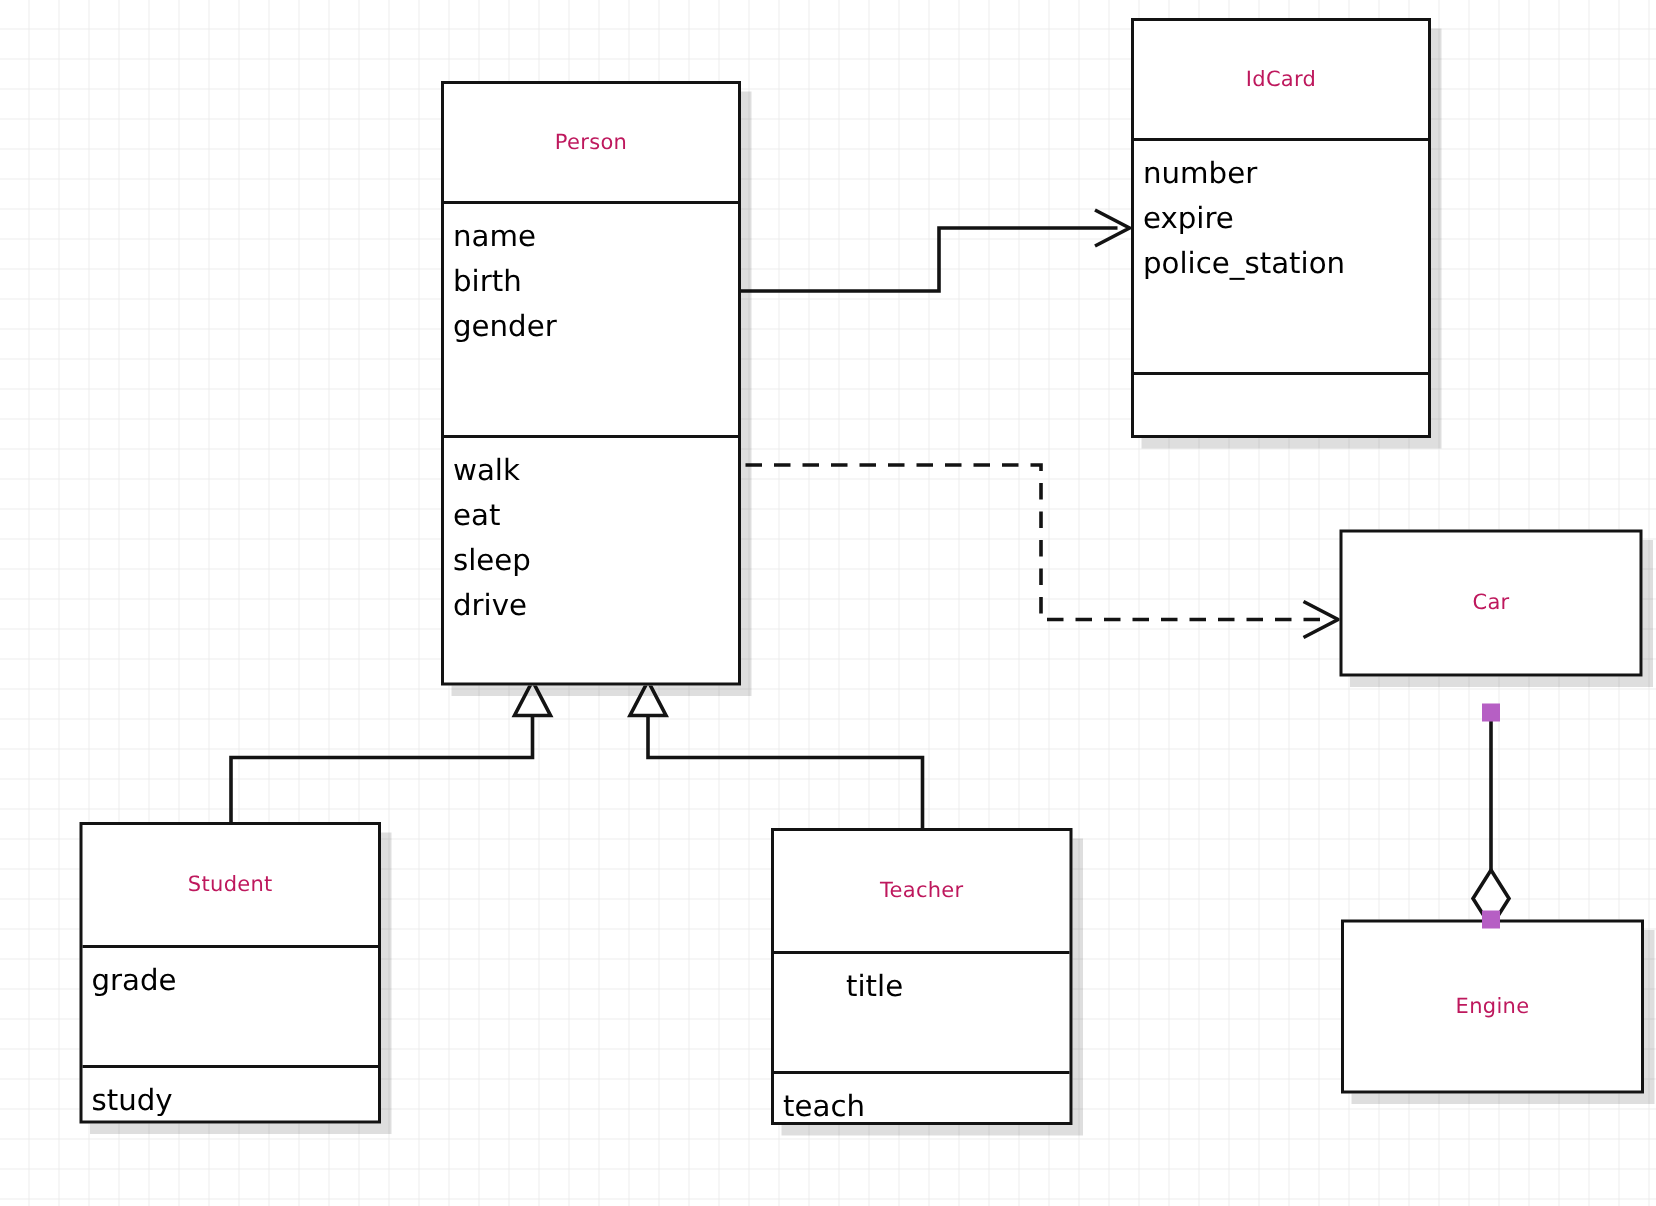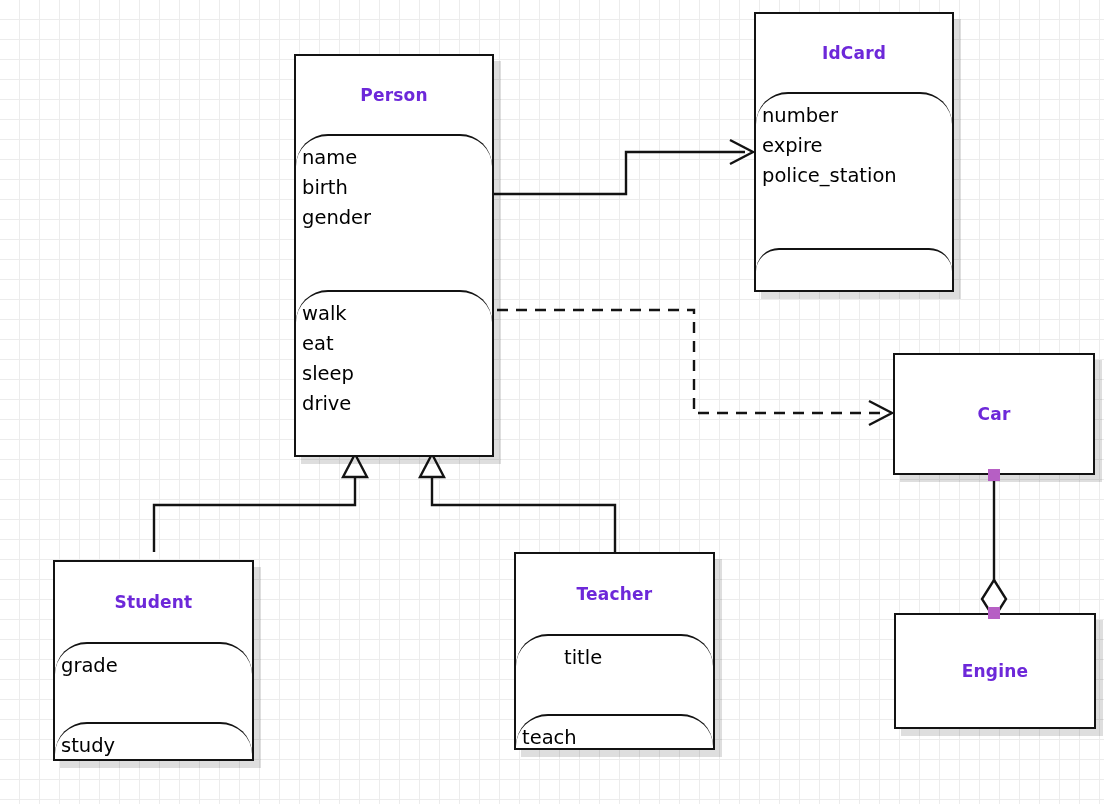--- a/index.html
+++ b/index.html
@@ -71,29 +71,28 @@
     background: #ffffff;
     border: 2.4px solid #131313;
     box-shadow: 7px 7px 0 0 rgba(0, 0, 0, 0.13);
   }
   .compartment {
     box-sizing: border-box;
     position: relative;
   }
   .compartment + .compartment {
     border-top: 2.4px solid #131313;
-    border-radius: 32px;
   }
   .cls-title {
     display: flex;
     align-items: center;
     justify-content: center;
-    font-weight: bold;
-    font-size: 17px;
-    color: #6d28d9;
+    font-weight: normal;
+    font-size: 14px;
+    color: #be185d;
     letter-spacing: 0.2px;
   }
   .cls-members {
     padding: 7px 0 0 6px;
   }
   .member {
     font-size: 19.5px;
     line-height: 30px;
     color: #000000;
     white-space: nowrap;
@@ -159,41 +158,41 @@
   <div class="uml-class" style="left:754px; top:12px; width:200px; height:280px;">
     <div class="compartment cls-title" style="height:78px;">IdCard</div>
     <div class="compartment cls-members" style="height:156px;">
       <div class="member">number</div>
       <div class="member">expire</div>
       <div class="member">police_station</div>
     </div>
     <div class="compartment cls-members" style="height:46px;"></div>
   </div>
 
-  <div class="uml-class" style="left:53px; top:560px; width:201px; height:201px;">
+  <div class="uml-class" style="left:53px; top:548px; width:201px; height:201px;">
     <div class="compartment cls-title" style="height:80px;">Student</div>
     <div class="compartment cls-members" style="height:80px;">
       <div class="member">grade</div>
     </div>
     <div class="compartment cls-members" style="height:81px;">
       <div class="member">study</div>
     </div>
   </div>
 
   <div class="uml-class" style="left:514px; top:552px; width:201px; height:198px;">
     <div class="compartment cls-title" style="height:80px;">Teacher</div>
     <div class="compartment cls-members" style="height:80px;padding-left:48px;">
       <div class="member">title</div>
     </div>
     <div class="compartment cls-members" style="height:81px;">
       <div class="member">teach</div>
     </div>
   </div>
 
-  <div class="uml-class" style="left:893px; top:353px; width:202px; height:122px;">
+  <div class="uml-class" style="left:893px; top:353px; width:202px; height:98px;">
     <div class="compartment cls-title" style="height:100%;">Car</div>
   </div>
   <div class="handle" style="left:988px; top:469px;"></div>
 
   <div class="uml-class" style="left:894px; top:613px; width:202px; height:116px;">
     <div class="compartment cls-title" style="height:100%;">Engine</div>
   </div>
   <div class="handle" style="left:988px; top:607px;"></div>
 
 </div>

